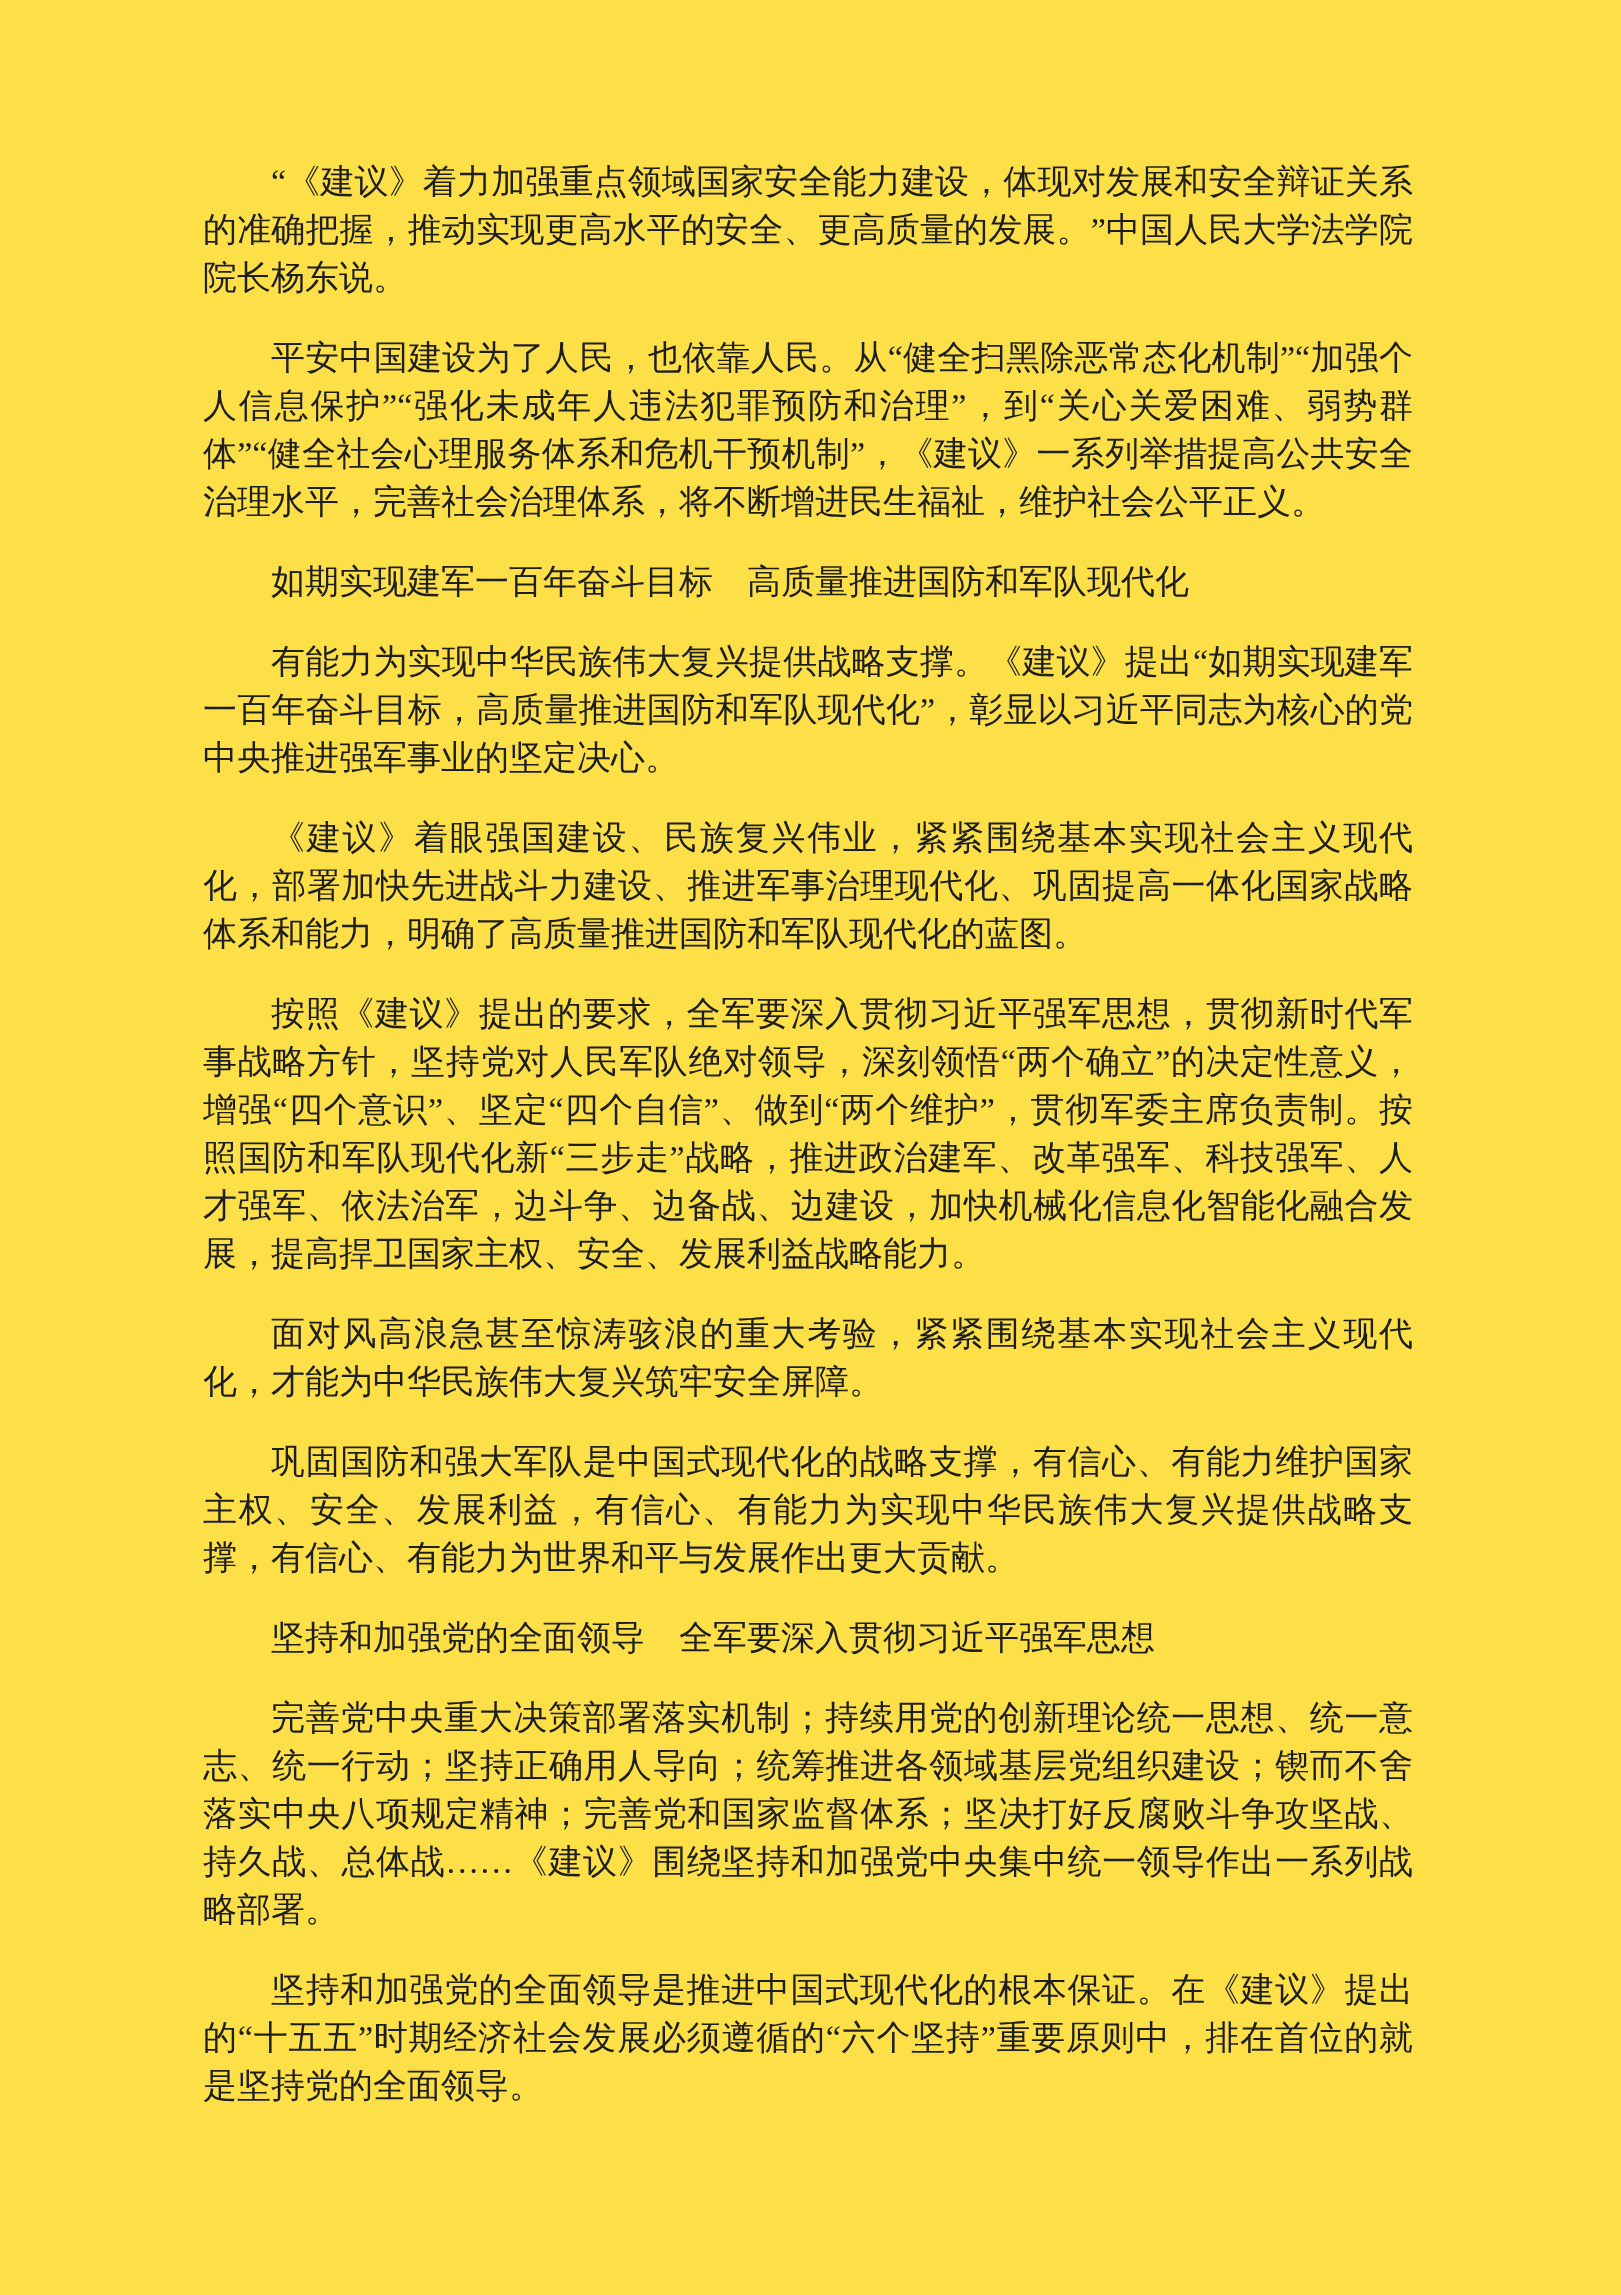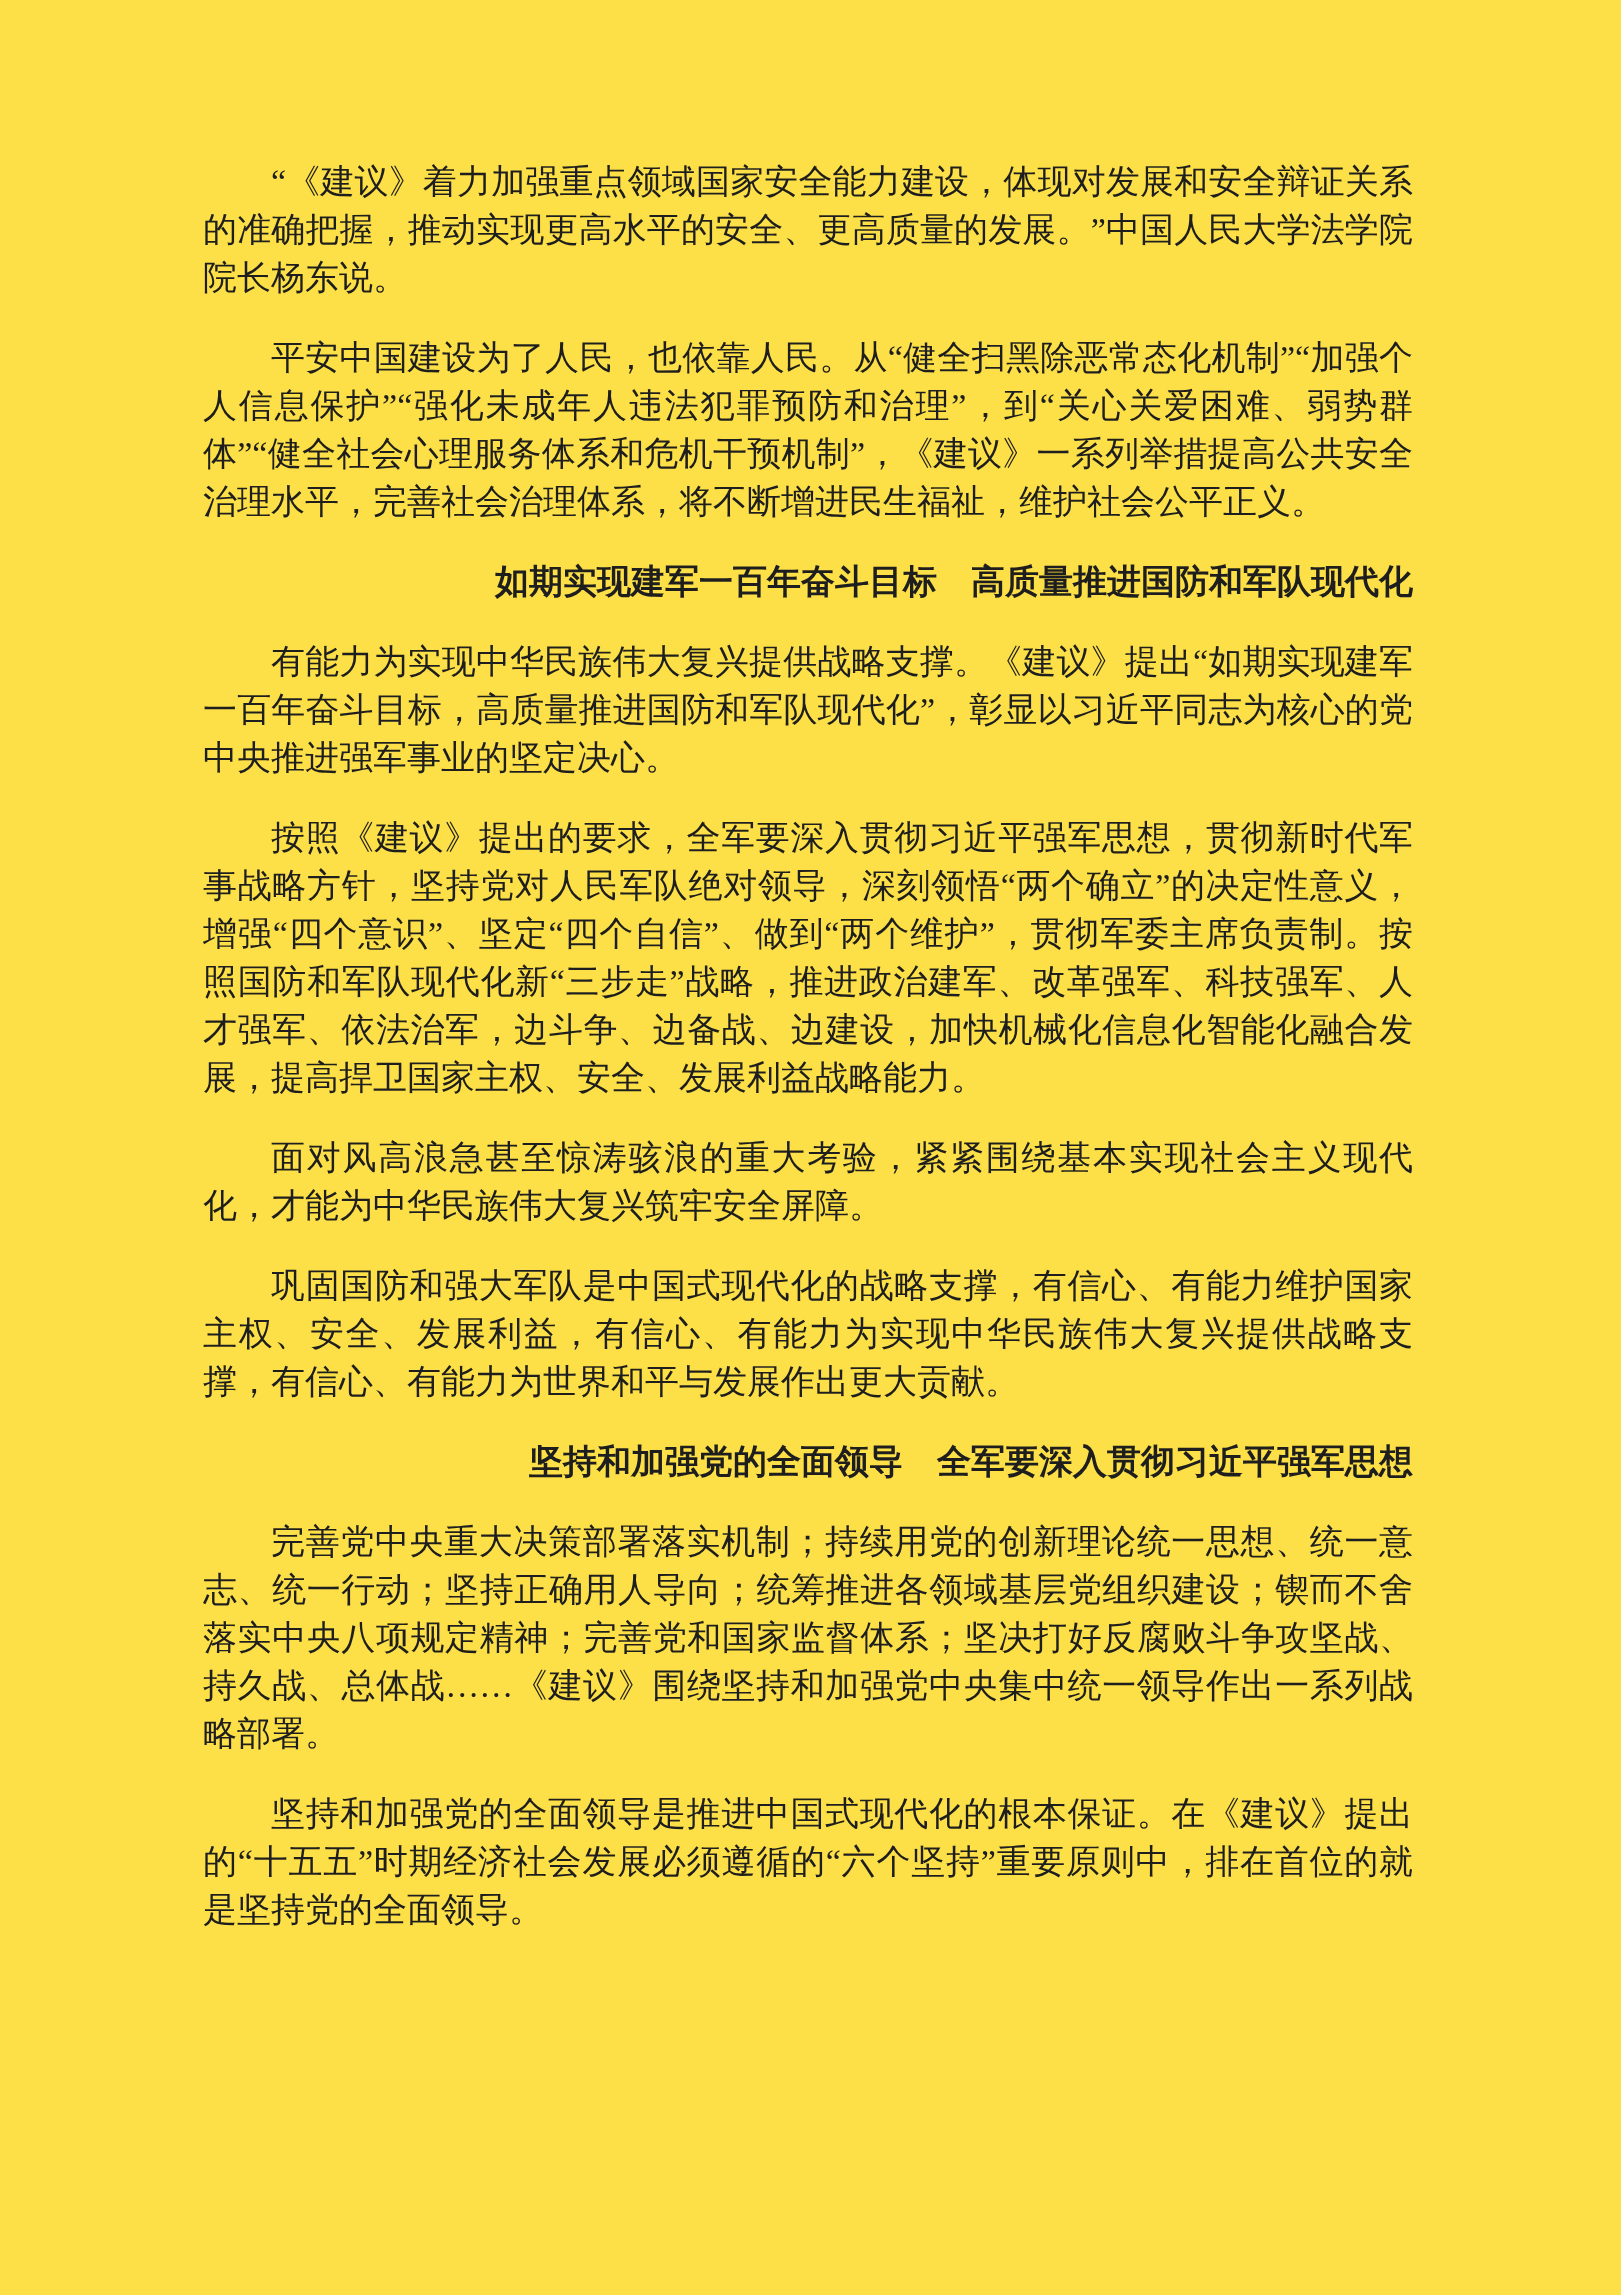--- a/index.html
+++ b/index.html
@@ -36,33 +36,33 @@
     text-align: justify;
     text-indent: 2em;
     letter-spacing: 0;
     word-break: break-all;
     font-weight: normal;
   }
   .content p:first-child {
     margin-top: 0;
   }
   .content p.heading {
-    text-align: right;
-    font-weight: bold;
+    text-align: left;
   }
 </style>
 </head>
 <body>
 
 <div class="page">
   <div class="content">
     <p>“《建议》着力加强重点领域国家安全能力建设，体现对发展和安全辩证关系的准确把握，推动实现更高水平的安全、更高质量的发展。”中国人民大学法学院院长杨东说。</p>
     <p>平安中国建设为了人民，也依靠人民。从“健全扫黑除恶常态化机制”“加强个人信息保护”“强化未成年人违法犯罪预防和治理”，到“关心关爱困难、弱势群体”“健全社会心理服务体系和危机干预机制”，《建议》一系列举措提高公共安全治理水平，完善社会治理体系，将不断增进民生福祉，维护社会公平正义。</p>
     <p class="heading">如期实现建军一百年奋斗目标　高质量推进国防和军队现代化</p>
     <p>有能力为实现中华民族伟大复兴提供战略支撑。《建议》提出“如期实现建军一百年奋斗目标，高质量推进国防和军队现代化”，彰显以习近平同志为核心的党中央推进强军事业的坚定决心。</p>
+    <p>《建议》着眼强国建设、民族复兴伟业，紧紧围绕基本实现社会主义现代化，部署加快先进战斗力建设、推进军事治理现代化、巩固提高一体化国家战略体系和能力，明确了高质量推进国防和军队现代化的蓝图。</p>
     <p>按照《建议》提出的要求，全军要深入贯彻习近平强军思想，贯彻新时代军事战略方针，坚持党对人民军队绝对领导，深刻领悟“两个确立”的决定性意义，增强“四个意识”、坚定“四个自信”、做到“两个维护”，贯彻军委主席负责制。按照国防和军队现代化新“三步走”战略，推进政治建军、改革强军、科技强军、人才强军、依法治军，边斗争、边备战、边建设，加快机械化信息化智能化融合发展，提高捍卫国家主权、安全、发展利益战略能力。</p>
     <p>面对风高浪急甚至惊涛骇浪的重大考验，紧紧围绕基本实现社会主义现代化，才能为中华民族伟大复兴筑牢安全屏障。</p>
     <p>巩固国防和强大军队是中国式现代化的战略支撑，有信心、有能力维护国家主权、安全、发展利益，有信心、有能力为实现中华民族伟大复兴提供战略支撑，有信心、有能力为世界和平与发展作出更大贡献。</p>
     <p class="heading">坚持和加强党的全面领导　全军要深入贯彻习近平强军思想</p>
     <p>完善党中央重大决策部署落实机制；持续用党的创新理论统一思想、统一意志、统一行动；坚持正确用人导向；统筹推进各领域基层党组织建设；锲而不舍落实中央八项规定精神；完善党和国家监督体系；坚决打好反腐败斗争攻坚战、持久战、总体战……《建议》围绕坚持和加强党中央集中统一领导作出一系列战略部署。</p>
     <p>坚持和加强党的全面领导是推进中国式现代化的根本保证。在《建议》提出的“十五五”时期经济社会发展必须遵循的“六个坚持”重要原则中，排在首位的就是坚持党的全面领导。</p>
   </div>
 </div>
 
 

